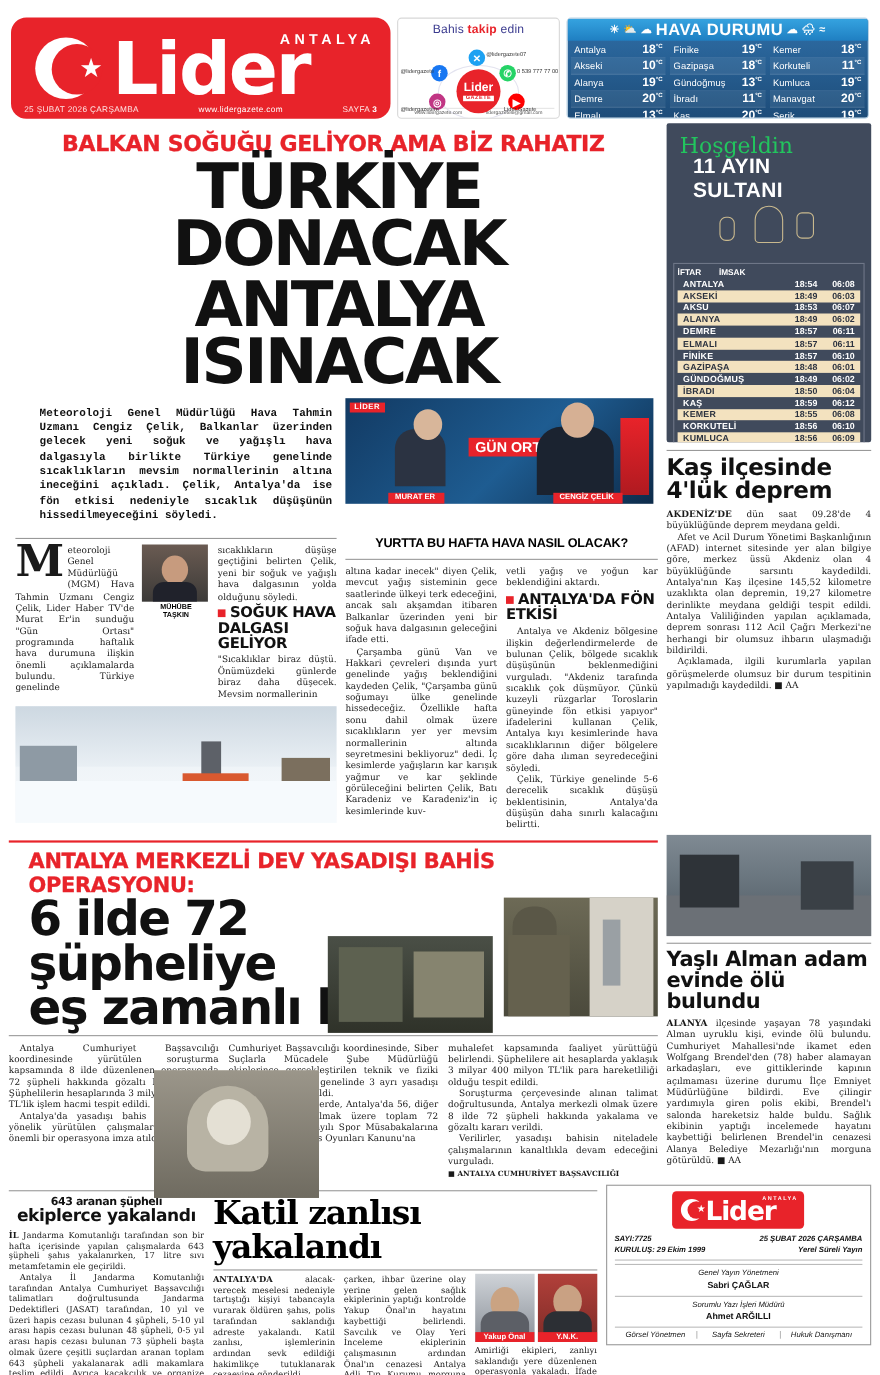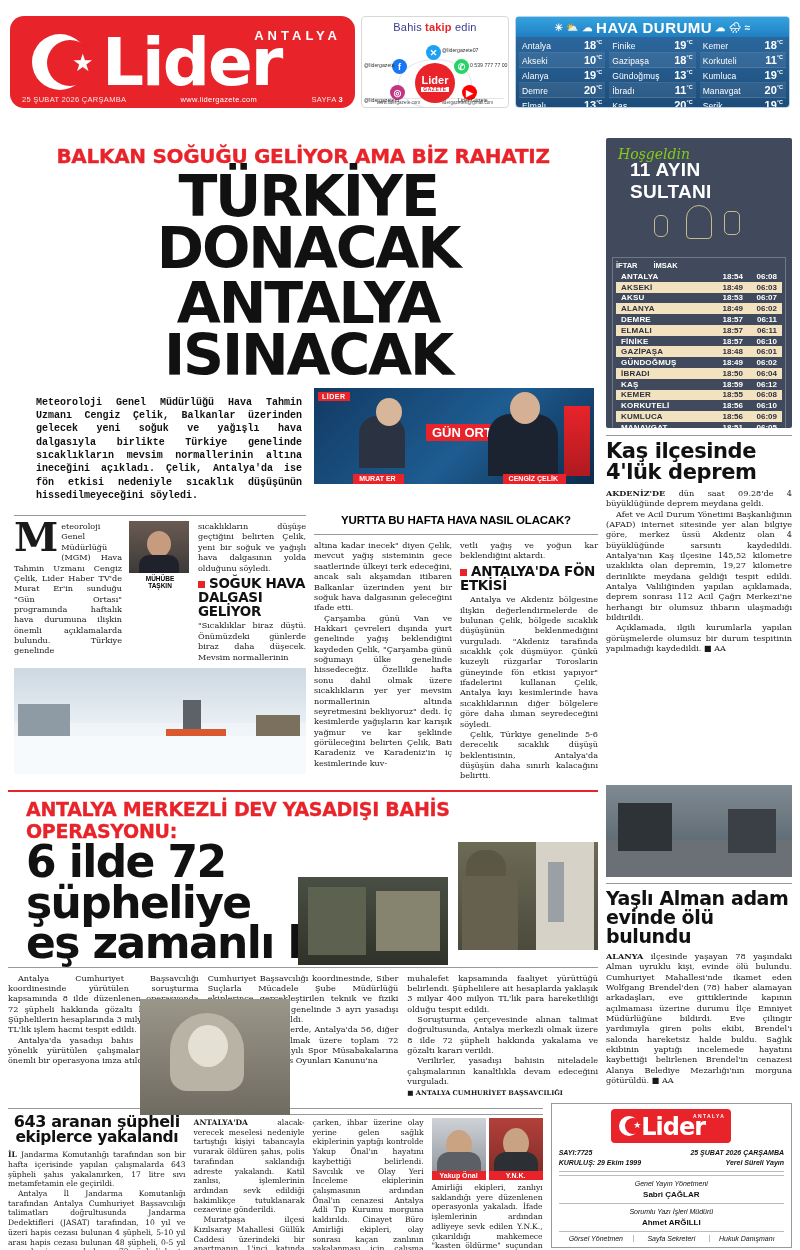--- a/index.html
+++ b/index.html
@@ -112,30 +112,30 @@
     text-align: center; color: #111; padding: 2px 26px 0 26px;
     width: 600px;
   }
   .lead {
     font-size: 10px; line-height: 1.33; padding: 10px 8px 6px 36px;
     width: 302px; color: #111; text-align: justify;
     font-family: Liberation Mono, monospace; font-weight: 600;
   }
 
   
-  .content { display: flex; padding: 0 8px; gap: 8px; margin-top: 26px; }
+  .content { display: flex; padding: 0 8px; gap: 8px; }
   .left-zone { width: 590px; position: relative; }
   .right-rail { width: 186px; }
 
   
   .ramadan {
     background: #404a5c; border-radius: 2px; color: #f0e2c0; padding: 8px 6px 10px 6px;
     height: 290px; position: relative; overflow:hidden;
   }
-  .r-hos { font-family: "DejaVu Serif", serif; font-style: italic; font-size: 14px; color: #84cc16; padding-left: 6px;}
+  .r-hos { font-family: "DejaVu Serif", serif; font-size: 20px; color: #22c55e; padding-left: 6px;}
   .r-sultan { font-size: 19px; font-weight: bold; color: #fff; letter-spacing: .3px; padding-left: 18px; margin-top:-3px;}
   .lantern-row { height: 52px; position: relative; }
   .lantern { position:absolute; border:1.3px solid #c9b98e; }
   .r-table { border: 1.5px solid #6e7687; padding: 3px; margin-top: 2px; }
   .r-head { display: flex; font-size: 7.5px; font-weight: bold; color: #fff; justify-content: flex-start; gap: 16px; padding-right: 6px; margin-bottom: 1px;}
   .r-row { display: flex; justify-content: space-between; font-size: 8px; font-weight: bold; padding: .9px 5px; color: #fff; }
   .r-row:nth-child(even) { background: #f3e2bf; color: #2b3240; }
   .r-city { flex: 1; letter-spacing: .2px; }
   .r-t { width: 34px; text-align: right; }
 
@@ -576,30 +576,31 @@
       <div class="body-txt" style="margin-top:4px;">
         <b>ALANYA</b><span> ilçesinde yaşayan 78 yaşındaki Alman uyruklu kişi, evinde ölü bulundu. Cumhuriyet Mahallesi'nde ikamet eden Wolfgang Brendel'den (78) haber alamayan arkadaşları, eve gittiklerinde kapının açılmaması üzerine durumu İlçe Emniyet Müdürlüğüne bildirdi. Eve çilingir yardımıyla giren polis ekibi, Brendel'ı salonda hareketsiz halde buldu. Sağlık ekibinin yaptığı incelemede hayatını kaybettiği belirlenen Brendel'in cenazesi Alanya Belediye Mezarlığı'nın morguna götürüldü. ■ AA</span>
       </div>
     </div>
   </div>
 
   <div style="display:flex; gap:8px; padding:6px 8px 8px 8px;">
 
     <div style="width:178px;">
       <div class="hr-thin"></div>
-      <div class="sub-head" style="font-size:16px;text-align:center;">643 aranan şüpheli</div>
+      <div class="sub-head" style="font-size:10px;text-align:center;">643 aranan şüpheli</div>
       <div class="sub-head" style="font-size:15.5px;text-align:center;">ekiplerce yakalandı</div>
       <div class="body-txt" style="margin-top:4px;font-size:7.6px;">
         <b>İL</b><span> Jandarma Komutanlığı tarafından son bir hafta içerisinde yapılan çalışmalarda 643 şüpheli şahıs yakalanırken, 17 litre sıvı metamfetamin ele geçirildi.</span>
       </div>
       <div class="body-txt" style="text-indent:10px;font-size:7.6px;">Antalya İl Jandarma Komutanlığı tarafından Antalya Cumhuriyet Başsavcılığı talimatları doğrultusunda Jandarma Dedektifleri (JASAT) tarafından, 10 yıl ve üzeri hapis cezası bulunan 4 şüpheli, 5-10 yıl arası hapis cezası bulunan 48 şüpheli, 0-5 yıl arası hapis cezası bulunan 73 şüpheli başta olmak üzere çeşitli suçlardan aranan toplam 643 şüpheli yakalanarak adli makamlara teslim edildi. Ayrıca kaçakçılık ve organize uçlarla mücadele kapsamında gerçekleştirilen operasyonlarda 758 gram kubar esrar, 500 adet uyuşturucu hap, 17 litre sıvı metamfetamin, 19 kök Kenevir Bitkisi, 63 adet Sildak, kaçak satılan kaçı çalışmalarında kullanılan 91 adet destektör, 18 adet Ruhsatsız av tüfeği, 545 adet elektronik sigara, 20 kilo kıyılmış tütün, 215 kilo sarılık bandrol ele geçirildi ve 100 bin adet makaron, ilimlendirme çadırı ve tünitesi ele geçirildi. ■ İHA</div>
     </div>
 
     <div style="width:350px;">
       <div class="hr-thin"></div>
+      <div style="font-family:'DejaVu Serif',serif;font-weight:bold;font-size:30px;letter-spacing:-1px;line-height:1.05;">Katil zanlısı yakalandı</div>
       <div class="hr-thin" style="margin:3px 0;"></div>
       <div style="display:flex;gap:8px;">
         <div style="flex:1;">
           <div class="body-txt" style="font-size:7.6px;">
             <b>ANTALYA'DA</b><span> alacak-verecek meselesi nedeniyle tartıştığı kişiyi tabancayla vurarak öldüren şahıs, polis tarafından saklandığı adreste yakalandı. Katil zanlısı, işlemlerinin ardından sevk edildiği hakimlikçe tutuklanarak cezaevine gönderildi.</span>
           </div>
           <div class="body-txt" style="text-indent:10px;font-size:7.6px;">Muratpaşa ilçesi Kızılsaray Mahallesi Güllük Caddesi üzerindeki bir apartmanın 1'inci katında geçtiğimiz pazar günü sabah saat 08.00 sıralarında meydana gelen olayda silahın bilgiye göre, aralarında alacak-verecek meselesi bulunan Yakup Önal ve Y.N.K. bir kuzuhande buluştu. Ticari taksi ile binanın önüne gelen Y.N.K. ve Önal birlikte içeri girdikten sonra aralarında tartışma çıktı. Çıkan tartışmanın büyümesi üzerine Y.N.K., üzerinde taşıdığı silahı çıkartarak Yakup Önal'a ateş etti. Y.N.K. ka-</div>
         </div>
         <div style="flex:1;">
           <div class="body-txt" style="font-size:7.6px;">çarken, ihbar üzerine olay yerine gelen sağlık ekiplerinin yaptığı kontrolde Yakup Önal'ın hayatını kaybettiği belirlendi. Savcılık ve Olay Yeri İnceleme ekiplerinin çalışmasının ardından Önal'ın cenazesi Antalya Adli Tıp Kurumu morguna kaldırıldı. Cinayet Büro Amirliği ekipleri, olay sonrası kaçan zanlının yakalanması için çalışma başlattı. Polis ekiplerinin yaptığı teknik takip sonucu Y.N.K.'nın saklandığı adres belirlendi. Cinayet Büro</div>

